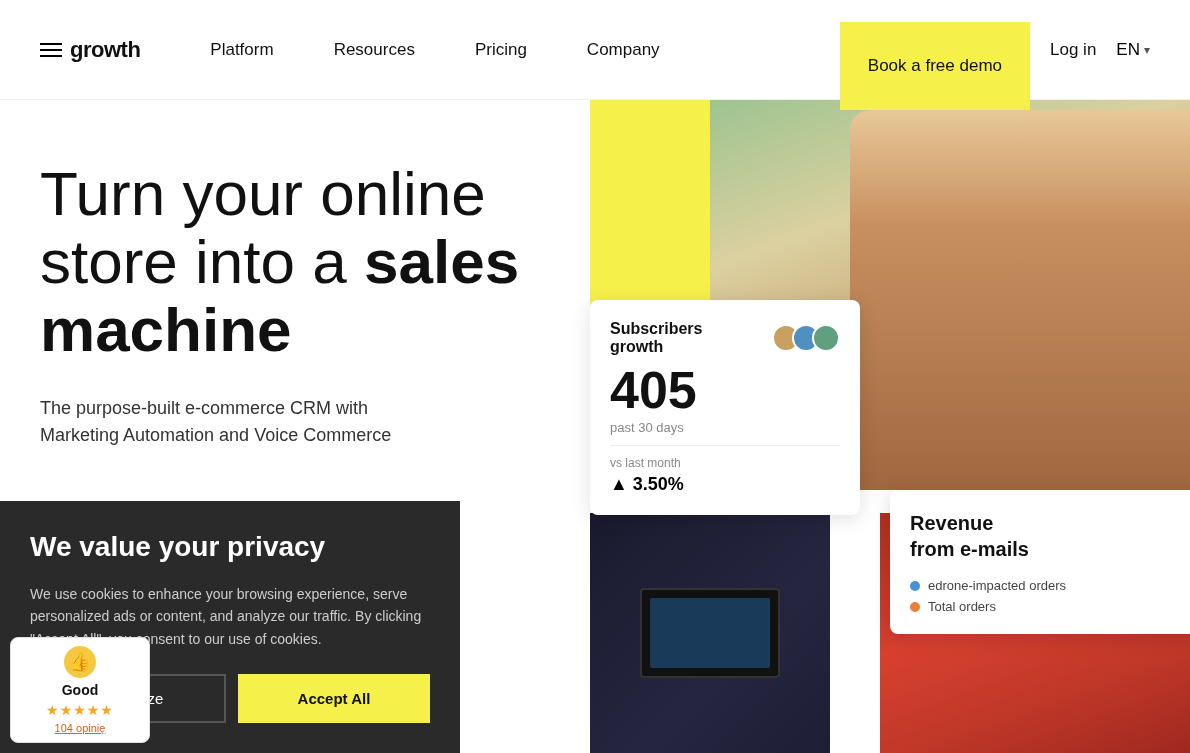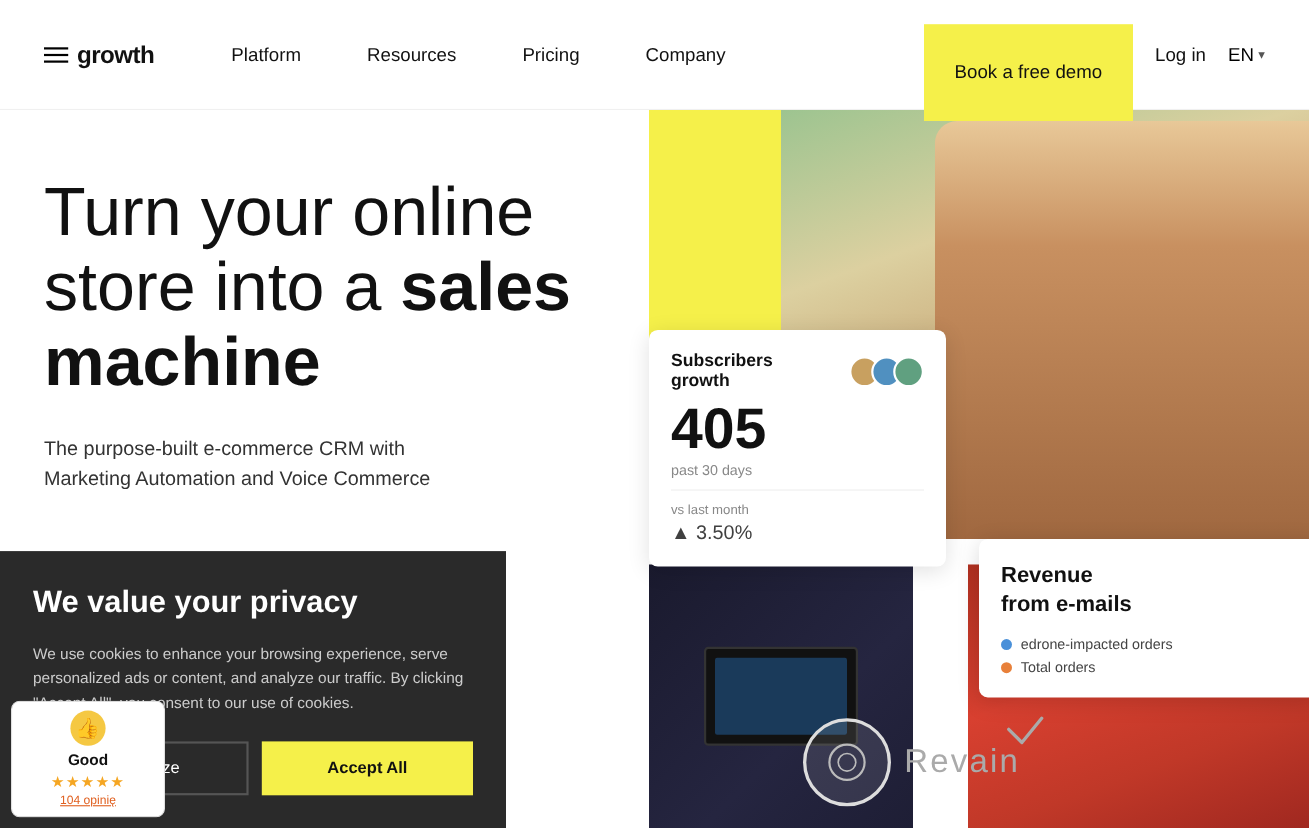--- a/index.html
+++ b/index.html
@@ -223,22 +223,22 @@
       border-top: 1px solid #eee;
       margin-bottom: 10px;
     }
     .stats-vs {
       font-size: 12px;
       color: #888;
       margin-bottom: 4px;
     }
     .stats-growth {
       font-size: 18px;
-      font-weight: 400;
-      color: #404040;
+      font-weight: 700;
+      color: #000000;
     }
 
     
     .revenue-card {
       position: absolute;
       right: -10px;
       top: 390px;
       width: 310px;
       background: #fff;
       border-radius: 8px;
@@ -504,32 +504,20 @@
           <div class="legend-dot dot-blue"></div>
           <span>edrone-impacted orders</span>
         </div>
         <div class="legend-item">
           <div class="legend-dot dot-orange"></div>
           <span>Total orders</span>
         </div>
       </div>
     </div>
 
-    <div class="revain-area" style="left:140px;bottom:20px;z-index:15;">
-      <div class="revain-circle">
-        <svg width="40" height="40" viewBox="0 0 40 40">
-          <ellipse cx="20" cy="20" rx="16" ry="16" stroke="#bbb" stroke-width="2" fill="none"></ellipse>
-          <ellipse cx="20" cy="20" rx="8" ry="8" stroke="#bbb" stroke-width="1.5" fill="none"></ellipse>
-        </svg>
-      </div>
-      <span class="revain-text">Revain</span>
-      <svg width="50" height="50" viewBox="0 0 50 50" style="position:absolute;right:-30px;top:-15px;">
-        <path d="M10 25 L22 37 L40 15" stroke="#aaa" stroke-width="3" fill="none" stroke-linecap="round" stroke-linejoin="round"></path>
-      </svg>
-    </div>
   </div>
 </section>
 
 <div class="cookie-banner">
   <h3 class="cookie-title">We value your privacy</h3>
   <p class="cookie-text">We use cookies to enhance your browsing experience, serve personalized ads or content, and analyze our traffic. By clicking "Accept All", you consent to our use of cookies.</p>
   <div class="cookie-buttons">
     <button class="btn-customize">Customize</button>
     <button class="btn-accept">Accept All</button>
   </div>

